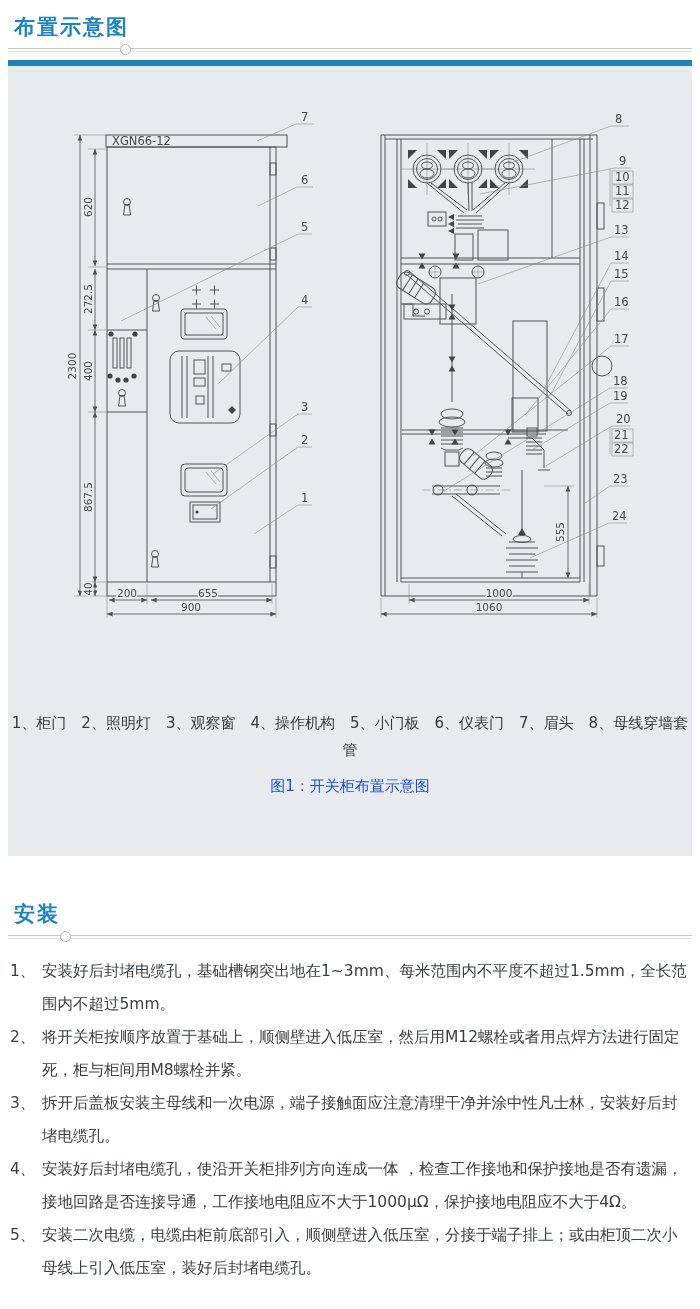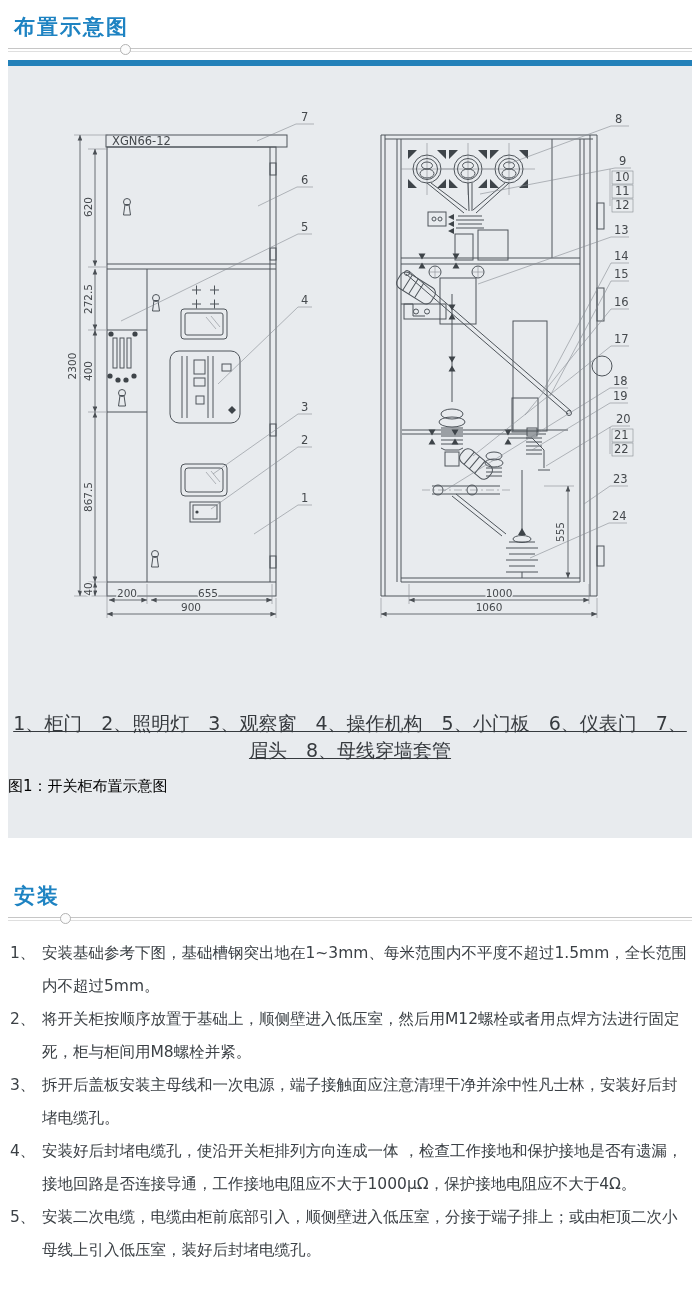--- a/index.html
+++ b/index.html
@@ -9,22 +9,22 @@
              margin:4px;padding:9px 0 3px 10px;}
   .sec2{padding-top:40px;}
   .rule{position:relative;height:2px;border-top:1px solid #c6c6c6;border-bottom:1px solid #dfdfdf;
         margin:4px 8px 0 8px;}
   .rule .dot{position:absolute;top:-5px;width:9px;height:9px;border:1px solid #b3b3b3;
              border-radius:50%;background:#fcfcfc;}
   .dot1{left:112px;} .dot2{left:52px;}
   .panel{margin:8px 8px 0 8px;background:#e8ebee;}
   .bluebar{height:6px;background:#2381b9;}
   svg{display:block;}
-  .legend{margin-top:84px;text-align:center;font-size:19px;color:#363a3e;line-height:27px;text-decoration:underline;}
-  .caption{text-align:left;font-size:15px;margin-top:13px;padding-bottom:42px;color:#000000;}
+  .legend{margin-top:84px;text-align:center;font-size:15px;color:#363a3e;line-height:27px;}
+  .caption{text-align:center;font-size:15px;margin-top:13px;padding-bottom:60px;color:#1d4ed8;}
   .install{margin:16px 12px 0 10px;}
   .install .item{display:flex;font-size:15.5px;line-height:32.5px;color:#3b4045;margin-bottom:1px;}
   .item .num{flex:0 0 32px;}
   .item .txt{flex:1;}
   
   .ln{stroke:#4e545a;fill:none;stroke-width:1;}
   .thin{stroke:#868c92;fill:none;stroke-width:.6;}
   .dimln{stroke:#4a4f54;fill:none;stroke-width:.8;}
   .fillmark{fill:#3e4449;stroke:none;}
   .dim{font-size:10.5px;fill:#45494d;paint-order:stroke;stroke:#e8ebee;stroke-width:3px;}
@@ -382,21 +382,21 @@
   </div>
 
   <h2 class="sec-title sec2">安装</h2>
   <div class="rule">
       <span class="dot dot2"></span>
     </div>
 
   <div class="install">
       <div class="item">
         <span class="num">1、</span>
-        <div class="txt">安装基础参考下图，基础槽钢突出地在1~3mm、每米范围内不平度不超过1.5mm，全长范围内不超过5mm。</div>
+        <div class="txt">安装好后封堵电缆孔，基础槽钢突出地在1~3mm、每米范围内不平度不超过1.5mm，全长范围内不超过5mm。</div>
       </div>
       <div class="item">
         <span class="num">2、</span>
         <div class="txt">将开关柜按顺序放置于基础上，顺侧壁进入低压室，然后用M12螺栓或者用点焊方法进行固定死，柜与柜间用M8螺栓并紧。</div>
       </div>
       <div class="item">
         <span class="num">3、</span>
         <div class="txt">拆开后盖板安装主母线和一次电源，端子接触面应注意清理干净并涂中性凡士林，安装好后封堵电缆孔。</div>
       </div>
       <div class="item">

